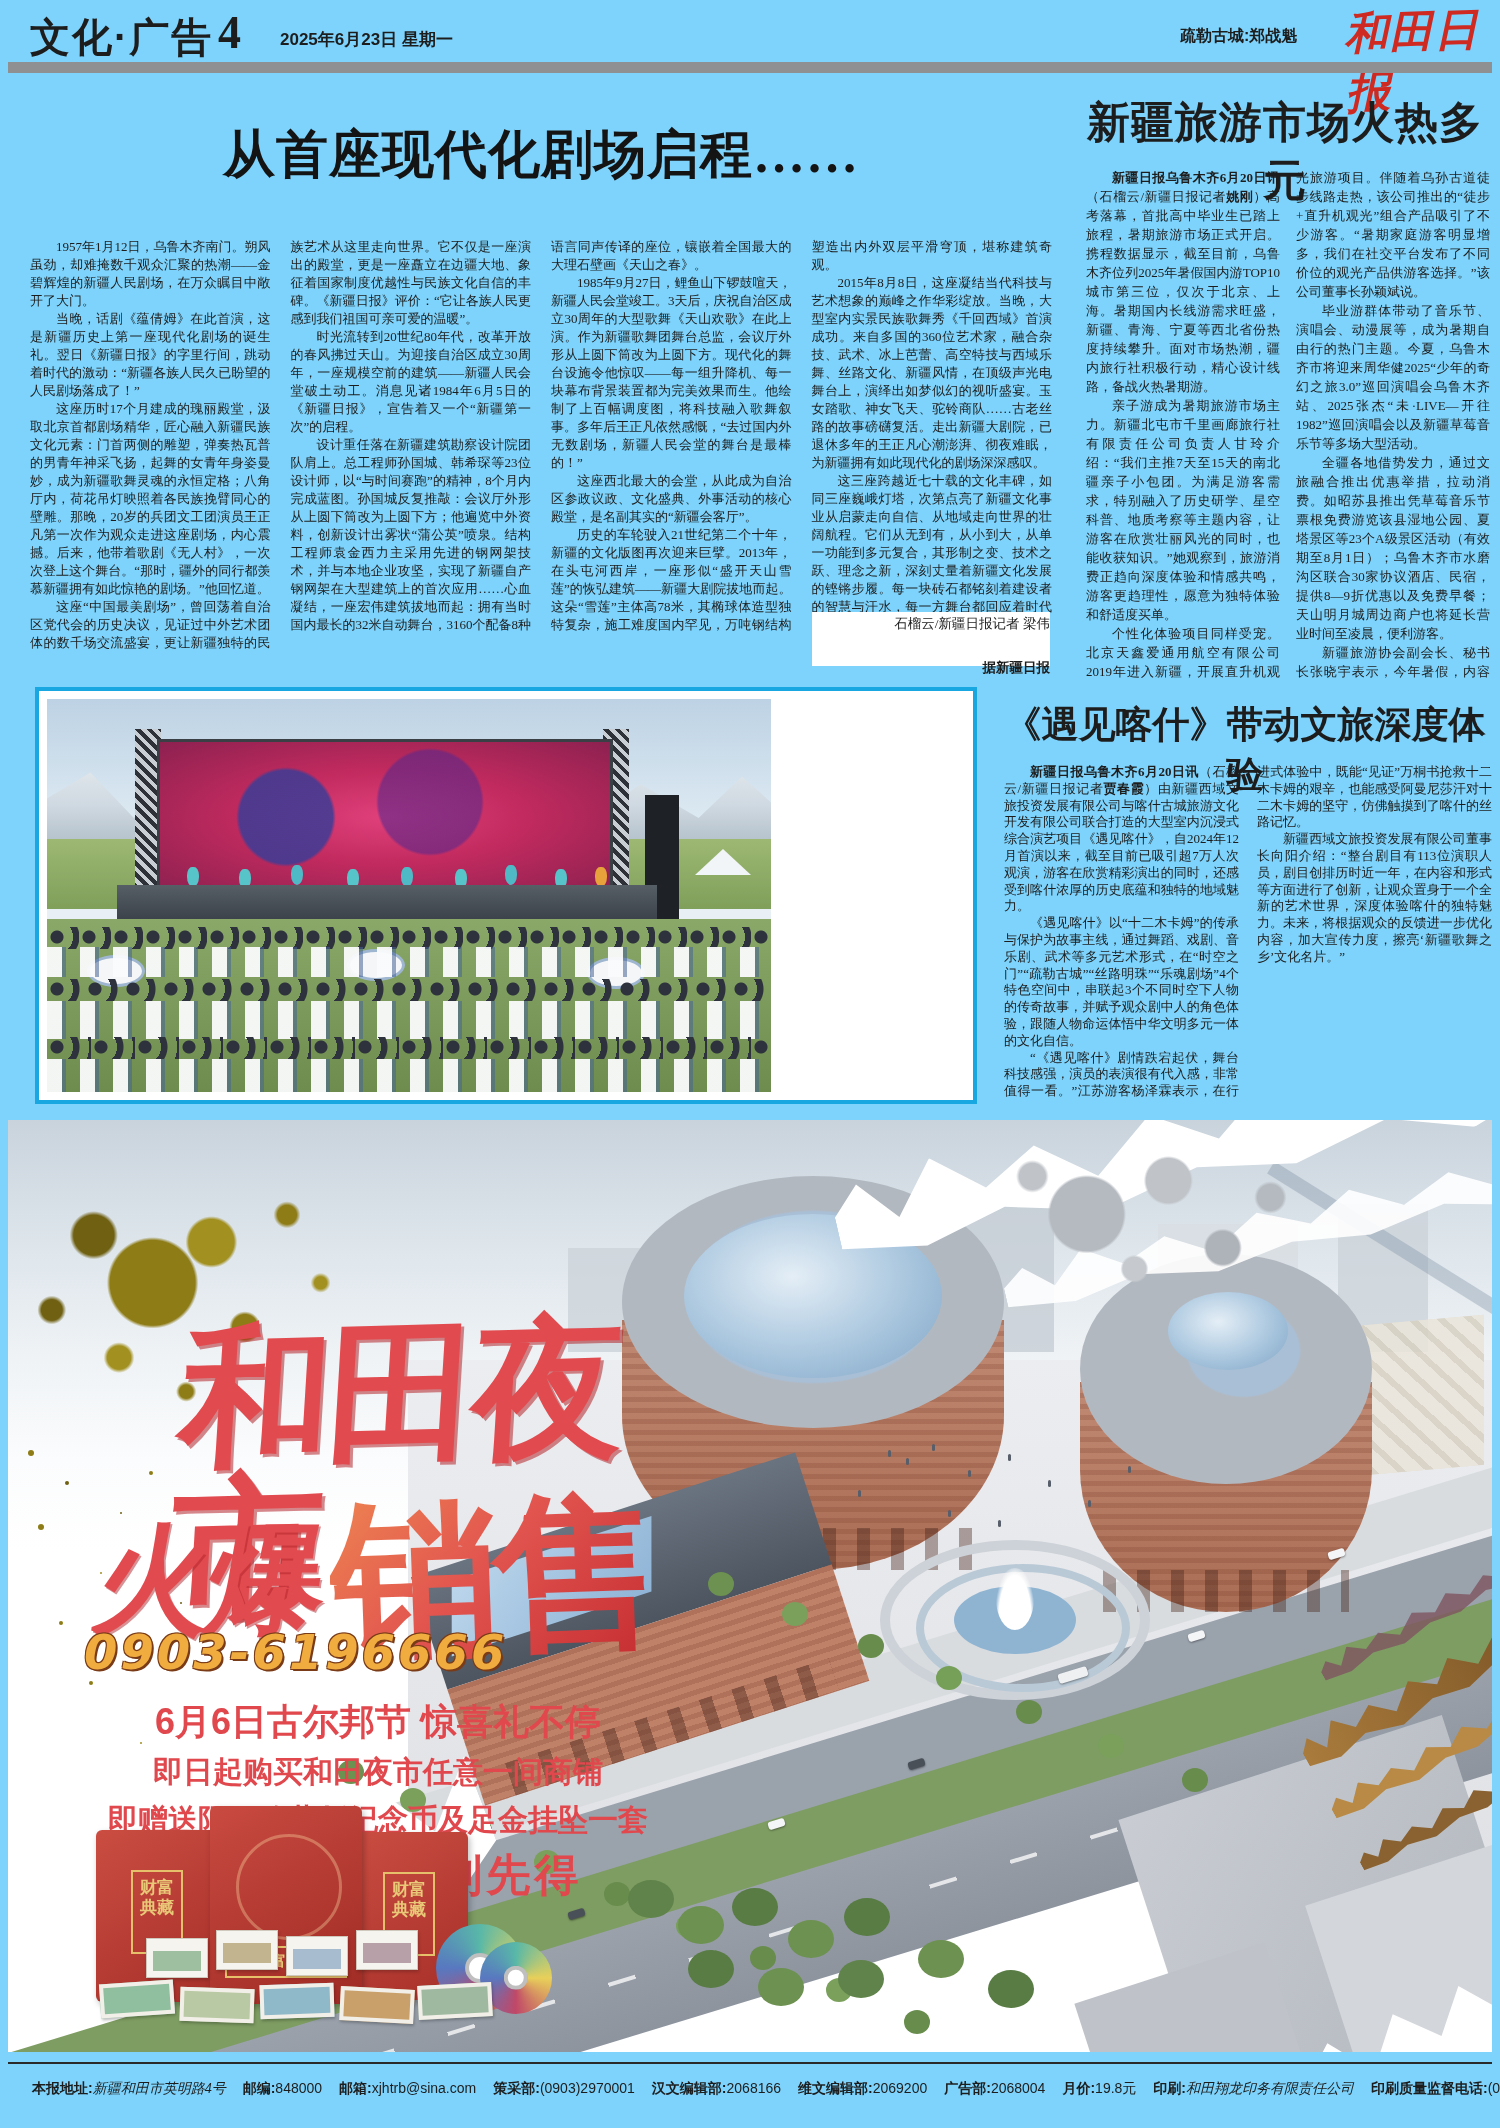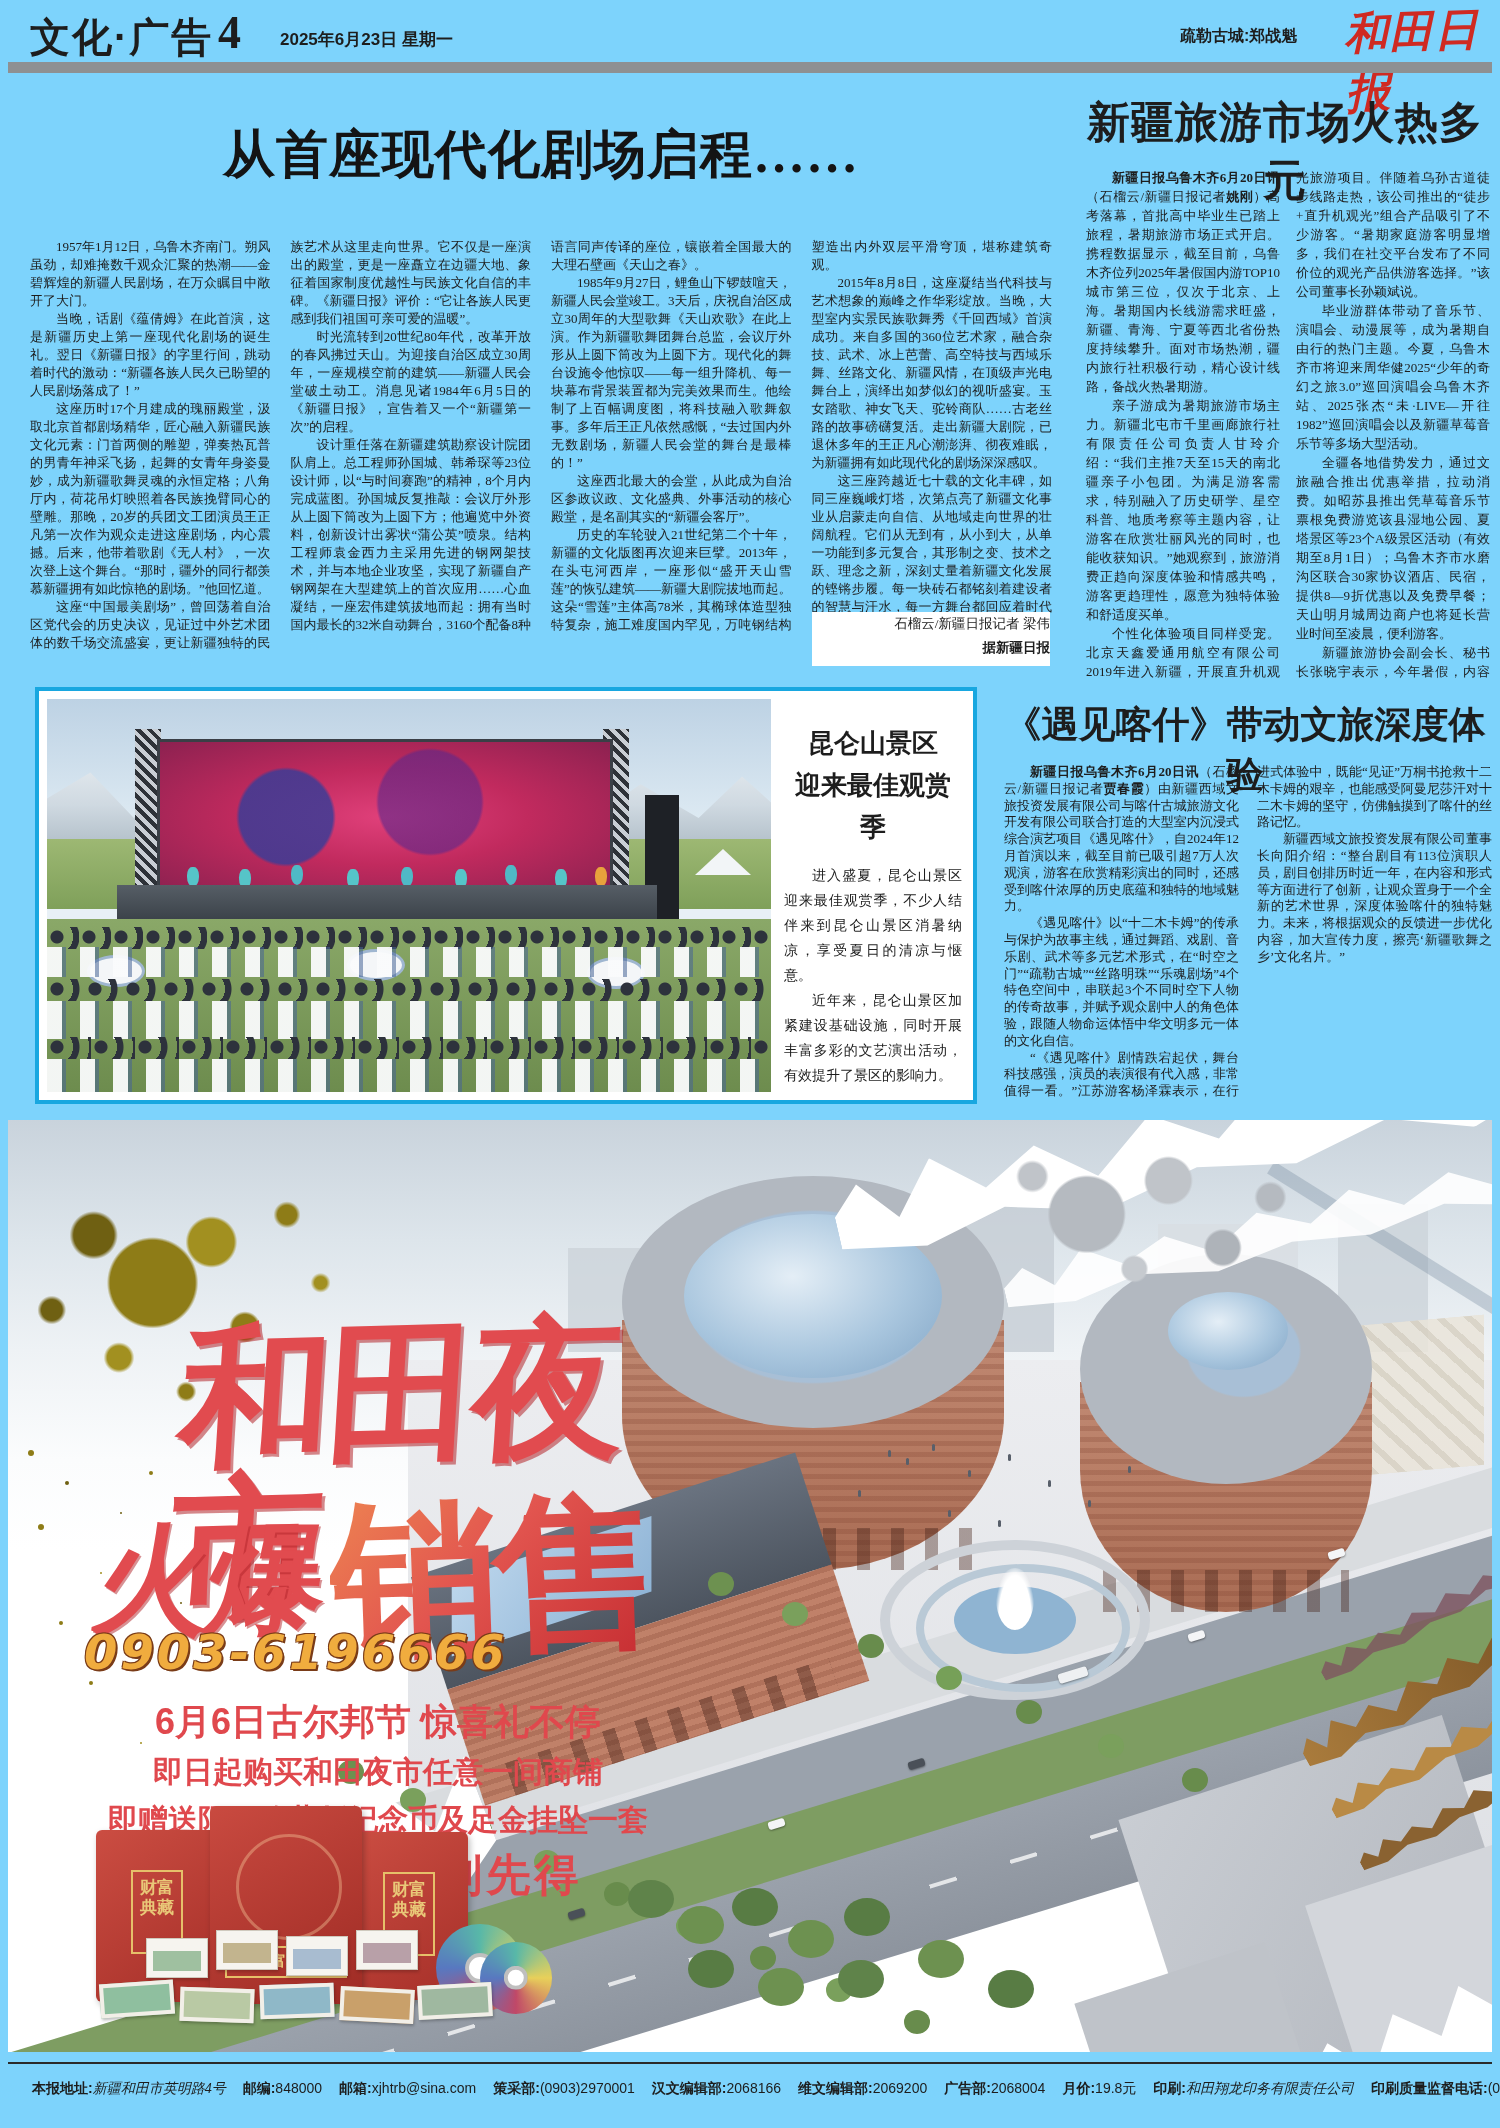--- a/index.html
+++ b/index.html
@@ -16,21 +16,21 @@
   #hdr-bar{left:8px;top:62px;width:1484px;height:11px;background:#8e9092;}
 
   
   #main-headline{left:30px;top:86px;width:1022px;height:138px;font-size:52px;font-weight:700;
      text-align:center;letter-spacing:1px;line-height:138px;color:#141414;}
   #main-body{left:30px;top:238px;width:1022px;height:430px;column-count:4;column-gap:20px;column-fill:auto;
      font-size:13px;line-height:18px;text-align:justify;overflow:hidden;}
   #main-body p{margin:0;text-indent:2em;}
   #main-byline{left:812px;top:612px;width:238px;height:54px;background:#fff;text-align:right;
      font-size:13.5px;line-height:24px;}
-  #main-byline .src{font-weight:bold;}
+  #main-byline .src{font-weight:bold;margin-top:20px;}
 
   
   #tour-title{left:1078px;top:94px;width:414px;height:62px;font-size:43px;font-weight:900;text-align:center;letter-spacing:1px;}
   #tour-body{left:1086px;top:168px;width:404px;height:522px;column-count:2;column-gap:16px;column-fill:auto;
      font-size:13px;line-height:19px;text-align:justify;overflow:hidden;}
   #tour-body p{margin:0;text-indent:2em;}
   .dl{font-weight:bold;}
 
   
   #photo-box{left:35px;top:687px;width:942px;height:417px;border:4px solid #18a7e0;background:#fff;box-sizing:border-box;}
@@ -250,29 +250,20 @@
       <div class="ph-table" style="left:300px;top:30px;"></div>
       <div class="ph-table" style="left:540px;top:38px;"></div>
       <div class="ph-heads" style="top:8px;"></div>
       <div class="ph-chairs" style="top:28px;"></div>
       <div class="ph-heads" style="top:60px;background-size:38px 22px;"></div>
       <div class="ph-chairs" style="top:82px;height:38px;"></div>
       <div class="ph-heads" style="top:118px;background-size:44px 24px;"></div>
       <div class="ph-chairs" style="top:140px;height:33px;"></div>
     </div>
   </div>
-  <div class="abs" id="photo-caption">
-    <div id="cap-title">
-      <div>昆仑山景区</div>
-      <div>迎来最佳观赏季</div>
-    </div>
-    <p>进入盛夏，昆仑山景区迎来最佳观赏季，不少人结伴来到昆仑山景区消暑纳凉，享受夏日的清凉与惬意。</p>
-    <p>近年来，昆仑山景区加紧建设基础设施，同时开展丰富多彩的文艺演出活动，有效提升了景区的影响力。</p>
-
-  </div>
 
   <div class="abs" id="kash-title">《遇见喀什》带动文旅深度体验</div>
   <div class="abs" id="kash-body">
     <p><b class="dl">新疆日报乌鲁木齐6月20日讯</b><span>（石榴云/新疆日报记者</span><b class="dl">贾春霞</b><span>）由新疆西域文旅投资发展有限公司与喀什古城旅游文化开发有限公司联合打造的大型室内沉浸式综合演艺项目《遇见喀什》，自2024年12月首演以来，截至目前已吸引超7万人次观演，游客在欣赏精彩演出的同时，还感受到喀什浓厚的历史底蕴和独特的地域魅力。</span></p>
     <p>《遇见喀什》以“十二木卡姆”的传承与保护为故事主线，通过舞蹈、戏剧、音乐剧、武术等多元艺术形式，在“时空之门”“疏勒古城”“丝路明珠”“乐魂剧场”4个特色空间中，串联起3个不同时空下人物的传奇故事，并赋予观众剧中人的角色体验，跟随人物命运体悟中华文明多元一体的文化自信。</p>
     <p>“《遇见喀什》剧情跌宕起伏，舞台科技感强，演员的表演很有代入感，非常值得一看。”江苏游客杨泽霖表示，在行进式体验中，既能“见证”万桐书抢救十二木卡姆的艰辛，也能感受阿曼尼莎汗对十二木卡姆的坚守，仿佛触摸到了喀什的丝路记忆。</p>
     <p>新疆西域文旅投资发展有限公司董事长向阳介绍：“整台剧目有113位演职人员，剧目创排历时近一年，在内容和形式等方面进行了创新，让观众置身于一个全新的艺术世界，深度体验喀什的独特魅力。未来，将根据观众的反馈进一步优化内容，加大宣传力度，擦亮‘新疆歌舞之乡’文化名片。”</p>
   </div>
 
   <div class="abs" id="ad">

